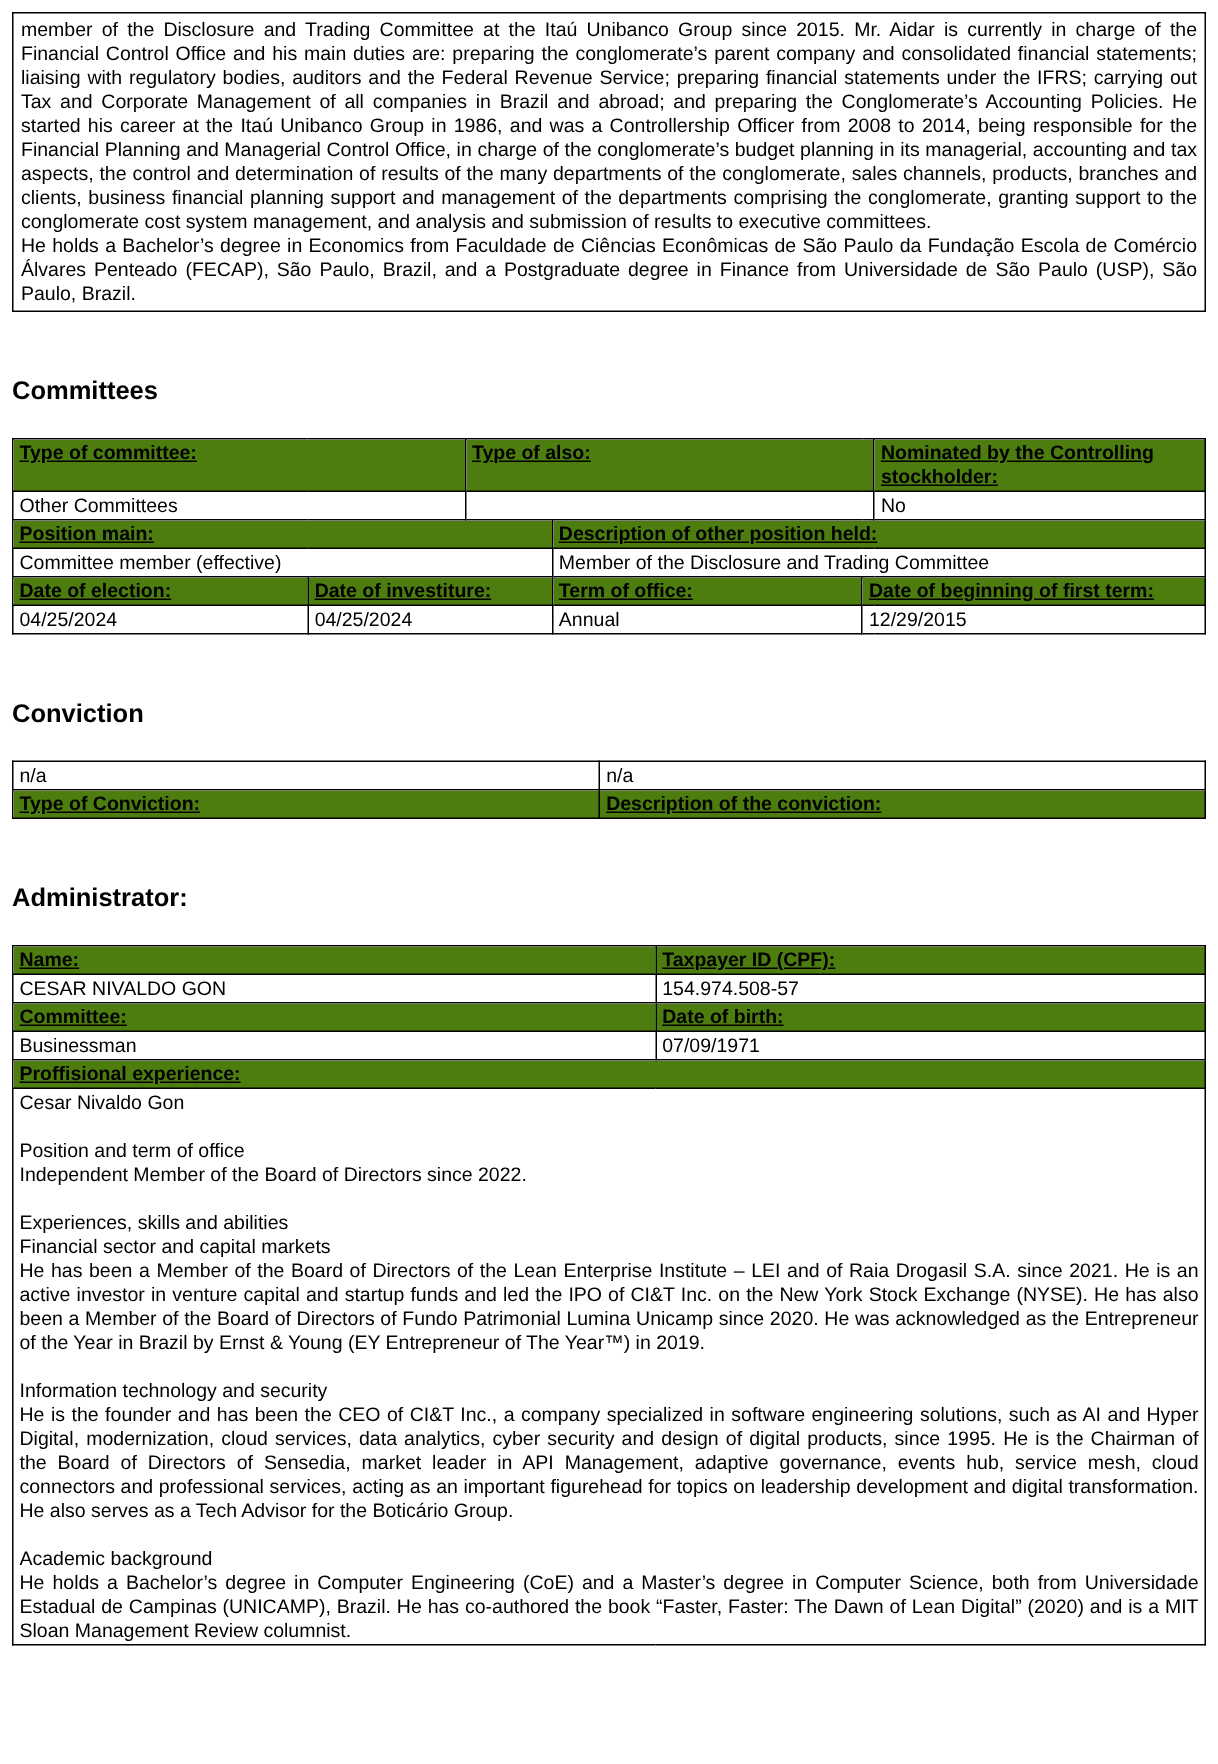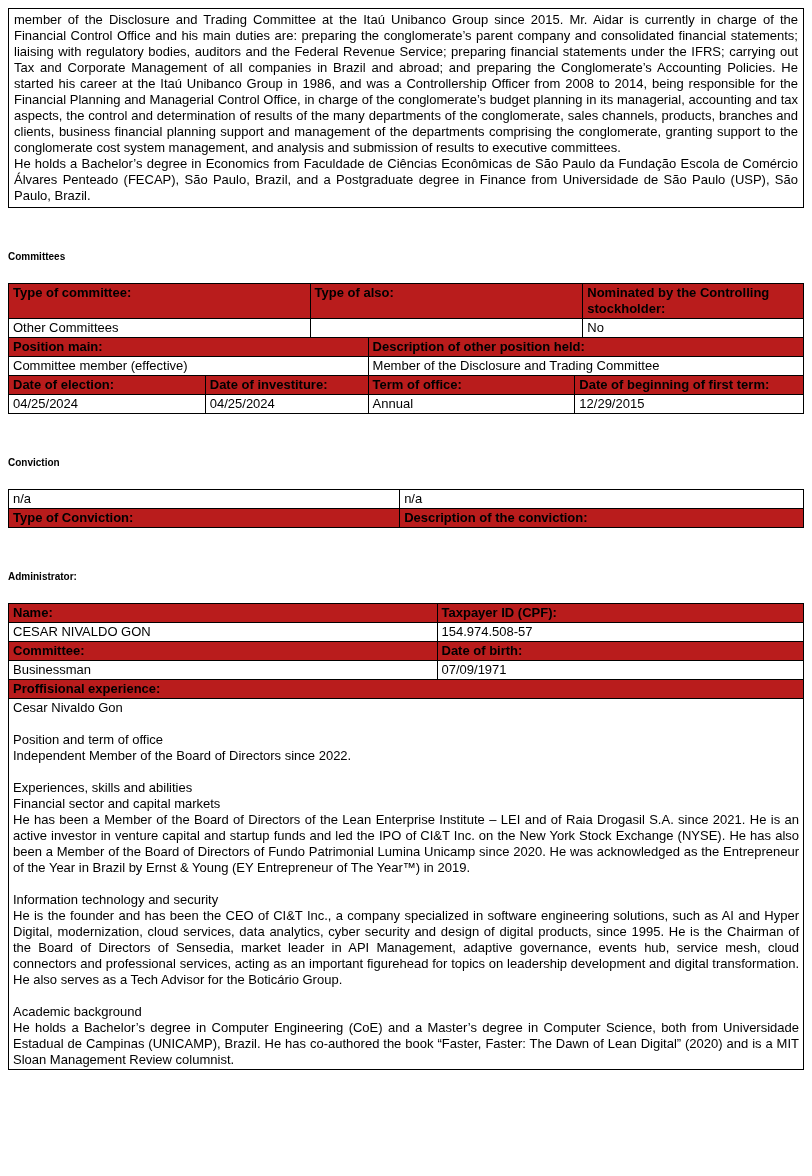--- a/index.html
+++ b/index.html
@@ -16,38 +16,39 @@
     padding: 8px;
   }
   .intro-box {
     border: 1px solid #000;
     padding: 3px 5px;
     line-height: 16px;
   }
   .justify div { text-align: justify; }
   .sec-heading {
     font-weight: bold;
-    font-size: 10px;
+    font-size: 17px;
     margin: 43px 0 21px 0;
   }
   table.tbl {
     width: 100%;
     border-collapse: collapse;
     table-layout: fixed;
   }
   table.tbl td {
     border: 1px solid #000;
     padding: 1px 4px;
     vertical-align: top;
     line-height: 16px;
     overflow: hidden;
   }
   td.hdr {
-    background: #b91c1c;
+    background: #4d7c0f;
     font-weight: bold;
+    text-decoration: underline;
   }
   td.center { }
   td.mid { vertical-align: middle; }
   td.exp-cell {
     padding: 2px 5px;
     line-height: 16px;
   }
 </style>
 </head>
 <body>

